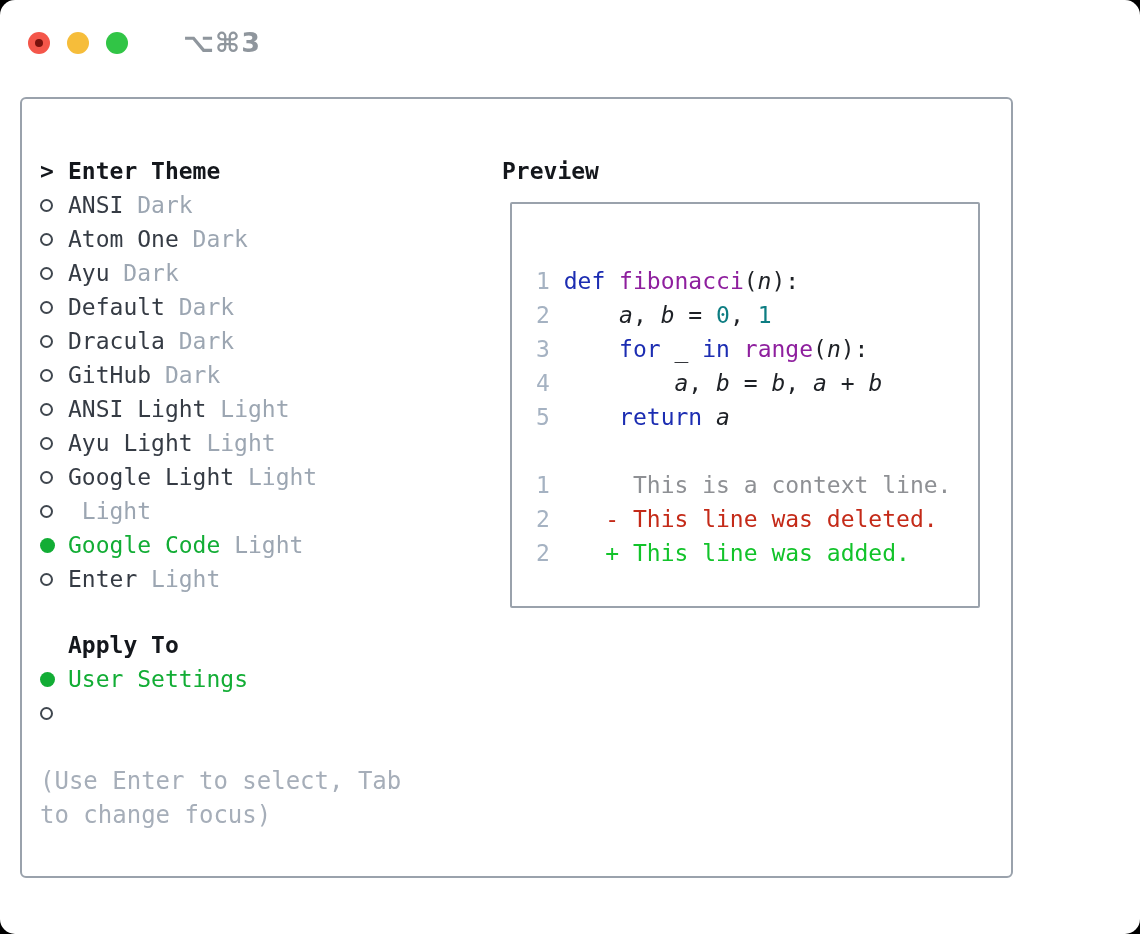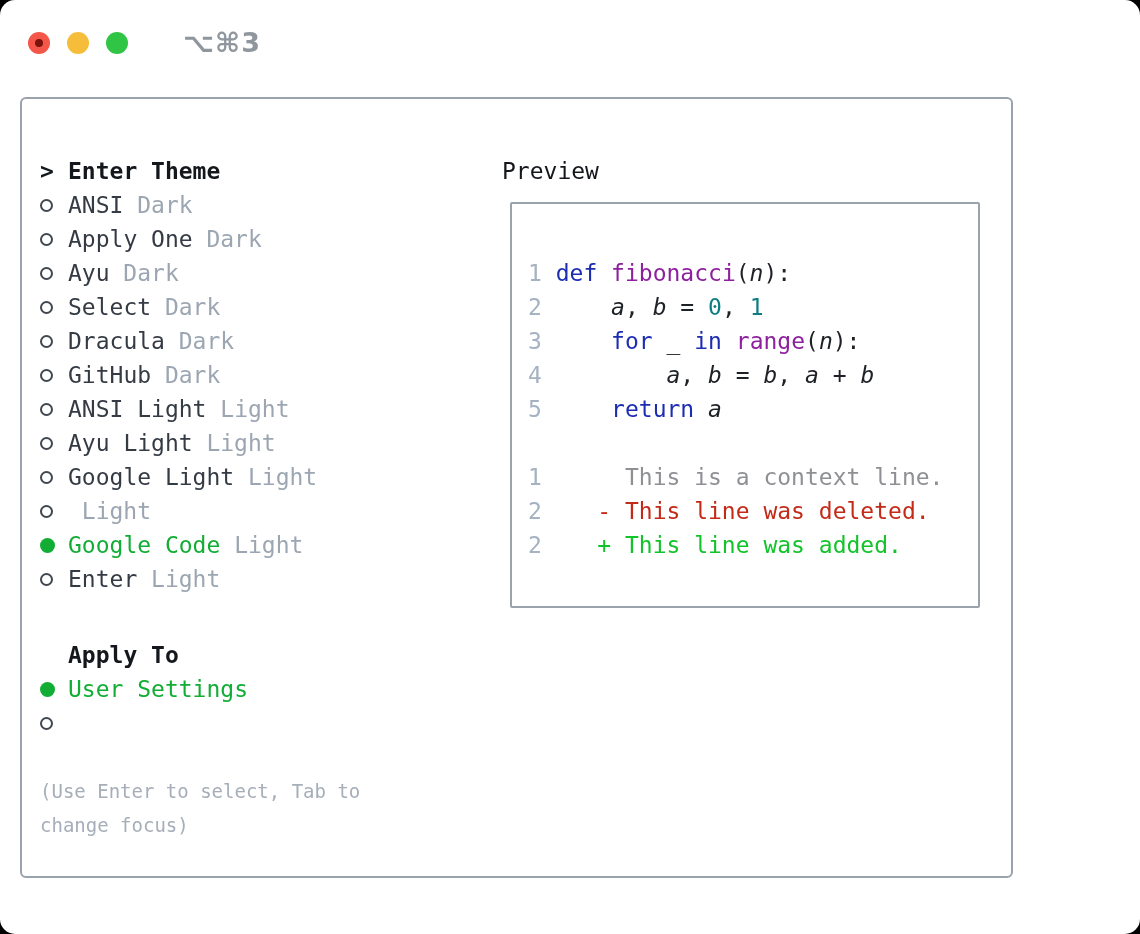--- a/index.html
+++ b/index.html
@@ -31,32 +31,32 @@
   }
   .left{position:absolute; left:18px; top:55px;}
   .row{display:flex; align-items:center; height:34px; font-size:23px; color:var(--itemtext);}
   .marker{width:28px; flex:0 0 28px; display:flex; align-items:center;}
   .prompt{color:var(--header); font-weight:700;}
   .row.header .label{color:var(--header); font-weight:700;}
   .radio{width:13px; height:13px; border-radius:50%; border:2px solid #40474f; background:transparent;}
   .radio.sel{border:none; width:15px; height:15px; background:var(--green);}
   .row .variant{color:var(--muted); margin-left:13.8px;}
   .row.selected .name{color:var(--green);}
-  .apply{margin-top:42px;text-align:center;}
-  .help{margin-top:34px; width:400px; font-size:19px; line-height:34px; color:var(--help);}
+  .apply{margin-top:32px;text-align:center;}
+  .help{margin-top:34px; width:400px; font-size:24px; line-height:34px; color:var(--help);}
   .preview-label{
     position:absolute; left:480px; top:55px; height:34px; line-height:34px;
-    font-size:23px; font-weight:400; color:var(--header);
+    font-size:23px; font-weight:700; color:var(--header);
   }
   .preview-box{
     position:absolute; left:488px; top:103px; width:470px; height:406px;
     border:2px solid var(--border); background:#fff; border-radius:2px;
   }
   .preview-box pre{
-    margin:4px; padding:48px 0 0 12px;
+    margin:12px; padding:48px 0 0 12px;
     font-family:"DejaVu Sans Mono","Liberation Mono",monospace; font-size:23px;
   }
   .cl{height:34px; line-height:34px; white-space:pre;}
   .tok-ln{color:var(--linenum);}
   .tok-kw{color:var(--kw);}
   .tok-fn{color:var(--fn);}
   .tok-num{color:var(--num);}
   .tok-pl{color:var(--plain);}
   .tok-v{color:var(--plain); font-style:italic;}
   .tok-ctx{color:var(--ctx);}
@@ -90,35 +90,35 @@
             <span class="marker">
               <span class="radio"></span>
             </span>
             <span class="name">ANSI</span>
             <span class="variant">Dark</span>
           </div>
           <div class="row">
             <span class="marker">
               <span class="radio"></span>
             </span>
-            <span class="name">Apply One</span>
+            <span class="name">Atom One</span>
             <span class="variant">Dark</span>
           </div>
           <div class="row">
             <span class="marker">
               <span class="radio"></span>
             </span>
             <span class="name">Ayu</span>
             <span class="variant">Dark</span>
           </div>
           <div class="row">
             <span class="marker">
               <span class="radio"></span>
             </span>
-            <span class="name">Select</span>
+            <span class="name">Default</span>
             <span class="variant">Dark</span>
           </div>
           <div class="row">
             <span class="marker">
               <span class="radio"></span>
             </span>
             <span class="name">Dracula</span>
             <span class="variant">Dark</span>
           </div>
           <div class="row">

